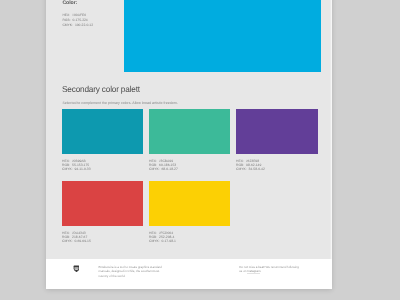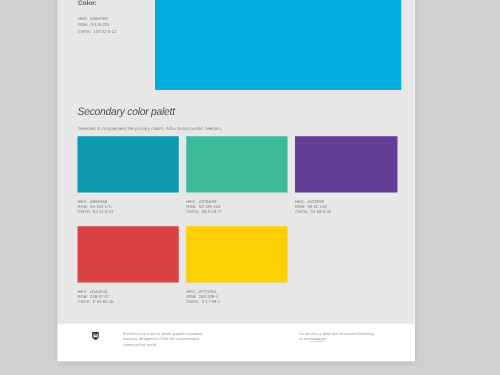--- a/index.html
+++ b/index.html
@@ -15,21 +15,21 @@
   .hero-label{position:absolute;left:16.4px;top:41.5px;font-size:5.2px;font-weight:bold;color:#555;letter-spacing:-.05px;}
   .hero-specs{position:absolute;left:16.4px;top:54.7px;font-size:3.35px;color:#7c7c7c;line-height:4.9px;}
   .hero-swatch{position:absolute;left:78px;top:0;width:197px;height:114px;}
 
   
   .spec{white-space:nowrap;}
   .spec .k{display:inline-block;}
   .spec .v{margin-left:1.9px;}
 
   
-  .sect{position:absolute;left:16.4px;top:126px;font-style:italic;}
+  .sect{position:absolute;left:16.4px;top:126px;}
   .sect-title{margin:0;font-size:8.6px;font-weight:normal;color:#4d4d4d;letter-spacing:-.2px;transform:scaleX(.96);transform-origin:left top;white-space:nowrap;}
   .sect-sub{margin:7px 0 0 0;font-size:3.6px;color:#8a8a8a;white-space:nowrap;}
 
   
   .grid{position:absolute;left:16px;top:151px;width:256px;}
   .cell{position:absolute;width:81px;}
   .cell-swatch{width:81px;height:45px;}
   .cell-meta{margin-top:4.6px;font-size:3.35px;color:#7c7c7c;line-height:4.4px;}
 
   

